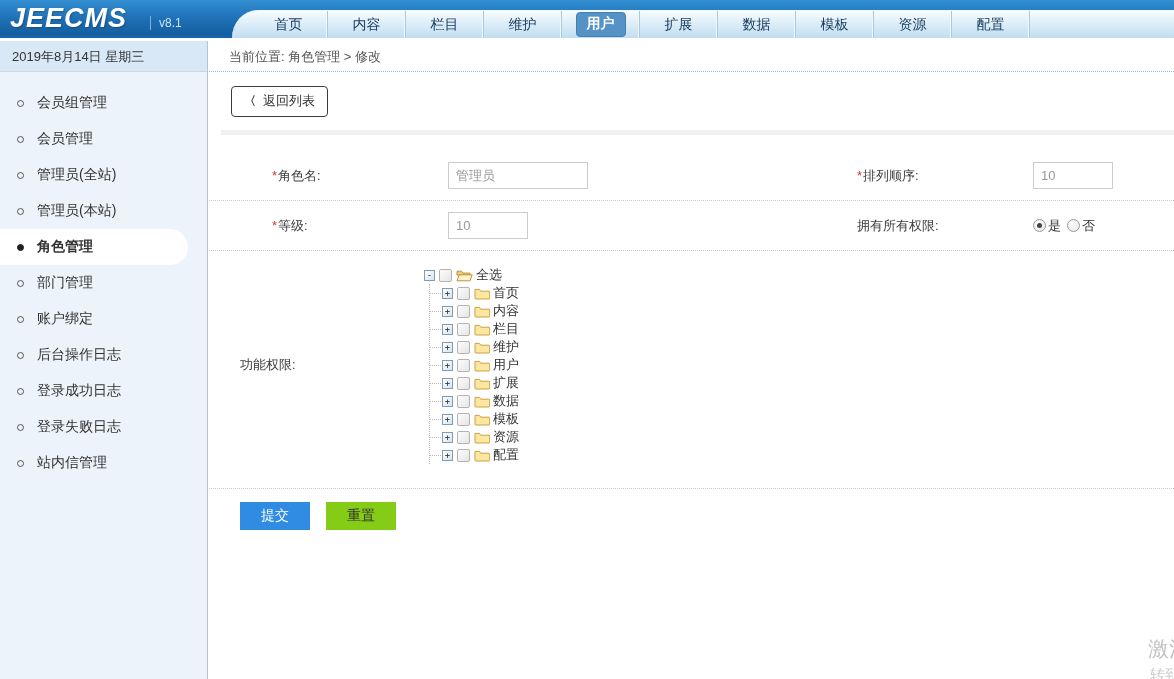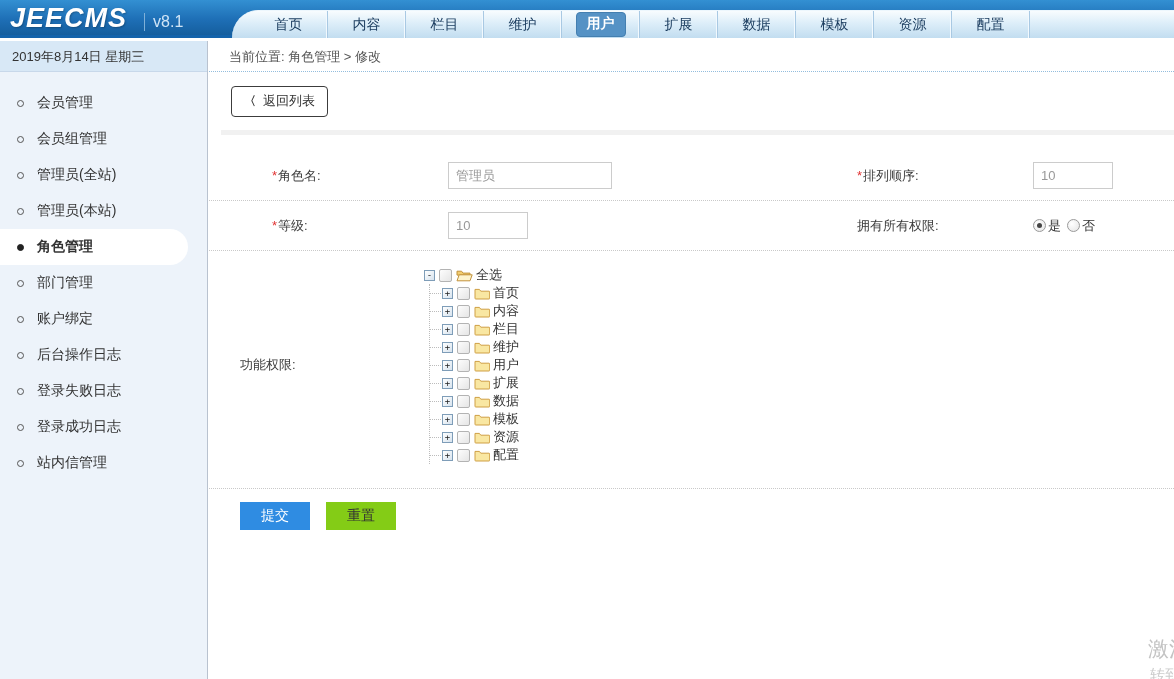--- a/index.html
+++ b/index.html
@@ -14,21 +14,21 @@
     position:absolute; left:0; top:0; right:0; height:38px;
     background:linear-gradient(180deg,#3390d2 0%,#1e6fb6 55%,#155e9e 100%);
     border-bottom:3px solid #1463ab; z-index:5;
   }
   .logo-wrap { position:absolute; left:10px; top:3px; display:flex; align-items:baseline; }
   .logo {
     color:#fff; font-style:italic; font-weight:bold; font-size:27px;
     letter-spacing:1px; text-shadow:1px 1px 2px rgba(0,0,0,.25);
   }
   .version {
-    color:#cfe4f6; font-size:16px; margin-left:17px; padding-left:8px;
+    color:#cfe4f6; font-size:12px; margin-left:23px; padding-left:8px;
     border-left:1px solid #7fb0d8;
   }
   .navbar {
     position:absolute; left:232px; right:0; top:10px; height:28px;
     background:linear-gradient(180deg,#f8fcfe 0%,#ddeef9 45%,#c2ddf0 100%);
     border-top:1px solid #edf7fd; border-top-left-radius:26px 28px;
     display:flex; align-items:center; padding-left:18px;
   }
   .nav-item {
     width:78px; height:100%; display:flex; align-items:center; justify-content:center;
@@ -86,21 +86,21 @@
   .form-row.tall { align-items:center; padding:14px 0 24px; }
   .c-label  { width:207px; padding-left:31px; flex-shrink:0; font-size:13px; color:#3c3c3c; }
   .c-field  { width:409px; flex-shrink:0; }
   .c-label2 { width:176px; flex-shrink:0; font-size:13px; color:#3c3c3c; }
   .c-field2 { flex:1; }
   .req { color:#e13333; margin-right:1px; }
   input.txt {
     height:27px; border:1px solid #ccc; background:#fff; color:#999;
     font-size:13px; padding:0 7px; font-family:inherit; outline:none;
   }
-  .w140 { width:164px; } .w80 { width:80px; }
+  .w140 { width:140px; } .w80 { width:80px; }
 
   .radio-group { display:flex; align-items:center; font-size:13px; color:#333; }
   .radio {
     width:13px; height:13px; border-radius:50%; border:1px solid #9a9a9a;
     background:radial-gradient(circle at 35% 35%,#fff,#e4e4e4);
     display:inline-block; position:relative; margin-right:2px; cursor:pointer; flex-shrink:0;
   }
   .radio + .radio-label { margin-right:6px; }
   .radio.sel::after {
     content:""; position:absolute; left:3px; top:3px; right:3px; bottom:3px;
@@ -186,28 +186,28 @@
         <span class="tab-pill">配置</span>
       </div>
   </div>
 </div>
 
 <div class="sidebar">
   <div class="datebar">2019年8月14日 星期三</div>
   <div class="menu">
     <div class="menu-item">
         <span class="bullet"></span>
+        <span>会员组管理</span>
+      </div>
+    <div class="menu-item">
+        <span class="bullet"></span>
         <span>会员管理</span>
       </div>
     <div class="menu-item">
         <span class="bullet"></span>
-        <span>会员组管理</span>
-      </div>
-    <div class="menu-item">
-        <span class="bullet"></span>
         <span>管理员(全站)</span>
       </div>
     <div class="menu-item">
         <span class="bullet"></span>
         <span>管理员(本站)</span>
       </div>
     <div class="menu-item active">
         <span class="bullet"></span>
         <span>角色管理</span>
       </div>
@@ -218,25 +218,25 @@
     <div class="menu-item">
         <span class="bullet"></span>
         <span>账户绑定</span>
       </div>
     <div class="menu-item">
         <span class="bullet"></span>
         <span>后台操作日志</span>
       </div>
     <div class="menu-item">
         <span class="bullet"></span>
+        <span>登录成功日志</span>
+      </div>
+    <div class="menu-item">
+        <span class="bullet"></span>
         <span>登录失败日志</span>
-      </div>
-    <div class="menu-item">
-        <span class="bullet"></span>
-        <span>登录成功日志</span>
       </div>
     <div class="menu-item">
         <span class="bullet"></span>
         <span>站内信管理</span>
       </div>
   </div>
 </div>
 
 <div class="content">
   <div class="breadcrumb">当前位置: 角色管理 &gt; 修改</div>

